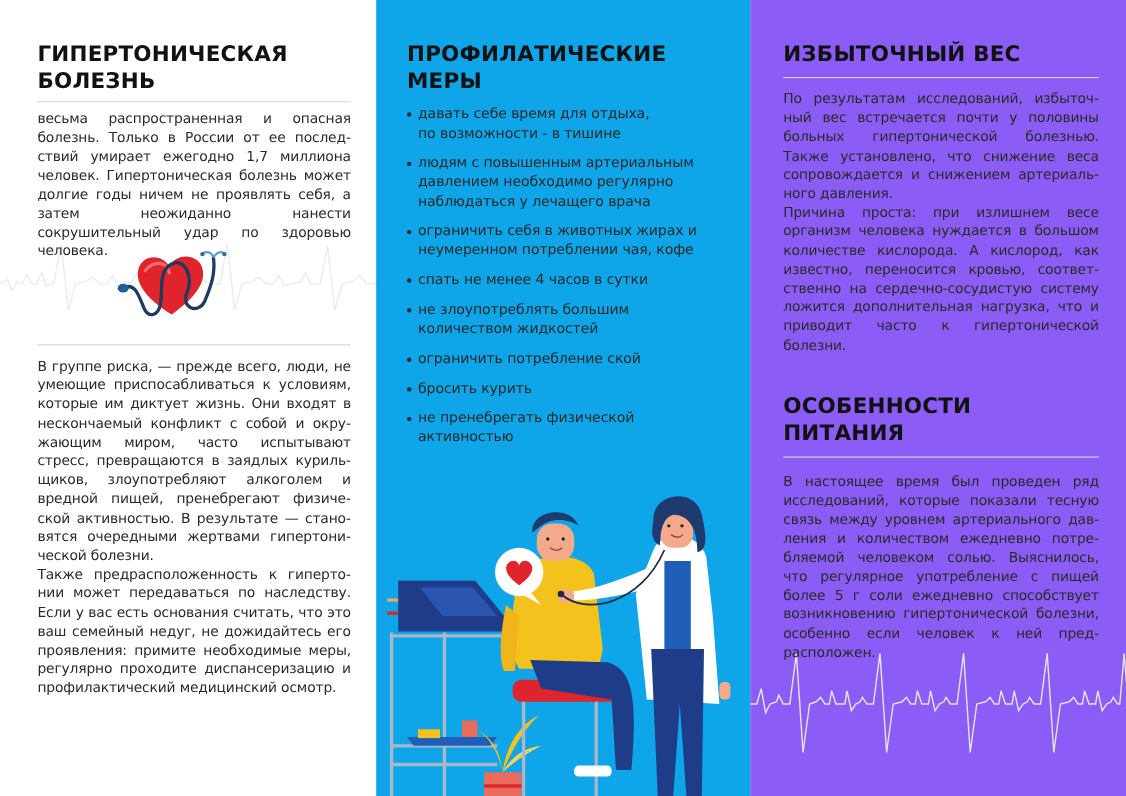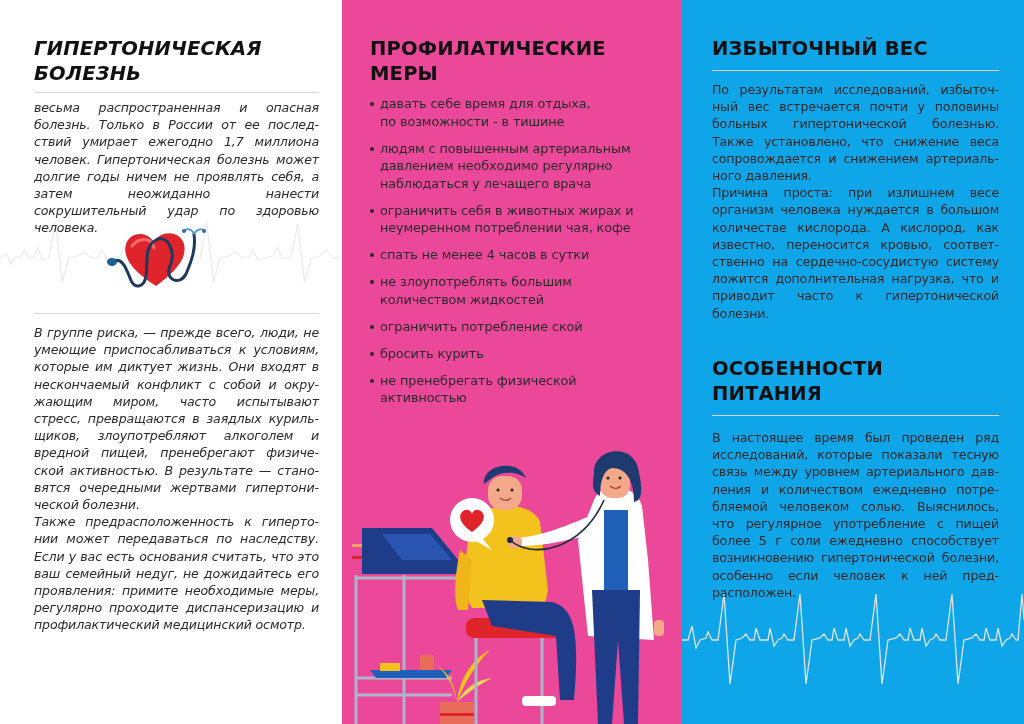--- a/index.html
+++ b/index.html
@@ -1,23 +1,23 @@
 <!DOCTYPE html>
 <html><head>
 <meta charset="utf-8">
 <style>
   html, body { margin: 0; padding: 0; }
   body {
     width: 1024px; height: 724px; overflow: hidden; position: relative;
     background: #ffffff; font-family: "DejaVu Sans", sans-serif; color: #1e1e1e;
   }
   .col { position: absolute; top: 0; height: 724px; box-sizing: border-box; }
-  .col-left { left: 0; width: 380px; background: #fff; font-style: italic; }
-  .col-mid { left: 342px; width: 340px; background: #ec4899; }
-  .col-right { left: 682px; width: 342px; background: #0ea5e9; }
+  .col-left { left: 0; width: 380px; background: #fff; }
+  .col-mid { left: 342px; width: 340px; background: #0ea5e9; }
+  .col-right { left: 682px; width: 342px; background: #8b5cf6; }
 
   h2 {
     margin: 0; font-weight: bold; font-size: 19.5px; line-height: 25px;
     letter-spacing: 0.2px; color: #111;
   }
   .divider { height: 1px; background: #d6d6d6; margin: 6px 0 6px 0; }
   p.body {
     margin: 0; font-size: 12.6px; line-height: 17.2px; text-align: justify;
     color: #2a2a2a; letter-spacing: -0.15px;
   }

